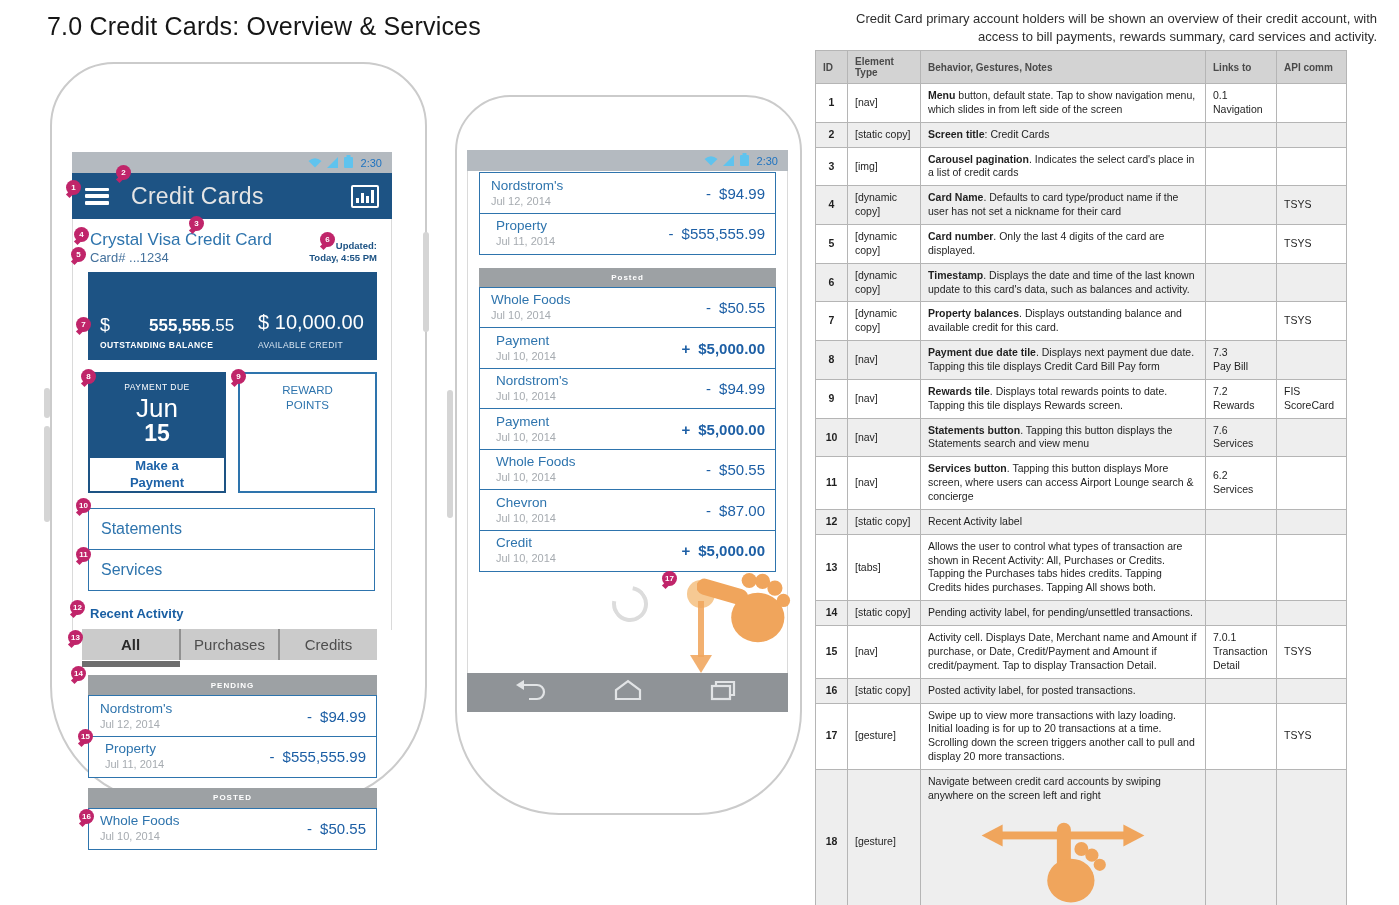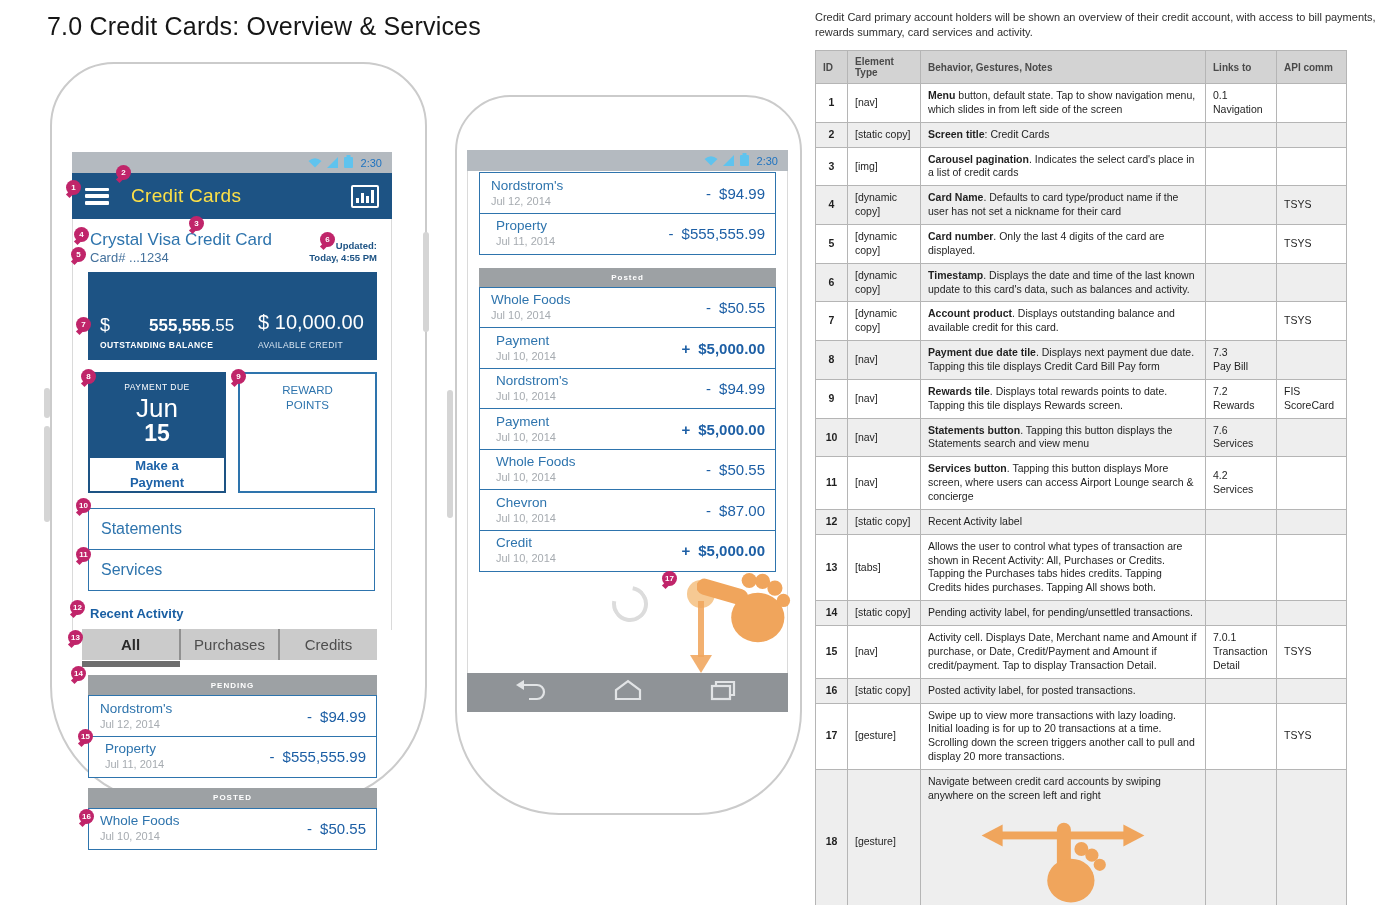--- a/index.html
+++ b/index.html
@@ -2,21 +2,21 @@
 <html><head>
 <meta charset="utf-8">
 <style>
   html,body{margin:0;padding:0;}
   body{position:relative;width:1399px;height:905px;background:#fff;overflow:hidden;
        font-family:"Liberation Sans",sans-serif;color:#222;}
   .abs{position:absolute;}
 
   
   #page-title{left:47px;top:12px;font-size:25px;font-weight:300;color:#161616;letter-spacing:.2px;}
-  #intro{left:815px;top:10px;width:562px;font-size:11px;color:#2e2e2e;line-height:1.38;}
+  #intro{left:815px;top:10px;width:562px;font-size:13px;color:#2e2e2e;line-height:1.38;text-align:right;}
 
   
   .phone-frame{background:#fff;border:2px solid #cbcbcb;z-index:0;}
   #p1-frame{left:50px;top:62px;width:373px;height:738px;border-radius:64px 64px 118px 118px;}
   #p2-frame{left:455px;top:95px;width:343px;height:716px;border-radius:56px 56px 104px 104px;}
   .side-btn{background:#d5d5d5;border-radius:4px;z-index:0;}
 
   
   .statusbar{background:#b4bac0;display:flex;align-items:center;justify-content:flex-end;
              gap:5px;padding-right:10px;box-sizing:border-box;z-index:3;}
@@ -28,21 +28,21 @@
   .screen{background:#fff;border-left:1px solid #dadada;border-right:1px solid #dadada;
           box-sizing:border-box;z-index:1;}
   #p1-screen{left:72px;top:152px;width:320px;height:478px;}
   #p2-screen{left:467px;top:150px;width:321px;height:562px;}
 
   
   #p1-header{left:72px;top:173px;width:320px;height:46px;background:#1d5384;
              display:flex;align-items:center;z-index:3;}
   .hamb{width:24px;height:17px;margin-left:13px;display:flex;flex-direction:column;justify-content:space-between;}
   .hamb span{height:3.5px;background:#fff;border-radius:1px;}
-  #p1-header-title{margin-left:22px;color:#fde047;font-size:19px;font-weight:300;letter-spacing:.3px;}
+  #p1-header-title{margin-left:22px;color:#e5e5e5;font-size:23px;font-weight:300;letter-spacing:.3px;}
   .chartbox{margin-left:auto;margin-right:13px;width:28px;height:23px;border:2px solid #fff;
             border-radius:2px;display:flex;align-items:flex-end;gap:2px;padding:0 3px 3px 3px;box-sizing:border-box;}
   .chartbox i{display:block;width:4px;background:#fff;}
 
   
   #p1-cardname{left:90px;top:230px;font-size:17px;color:#2e74ad;z-index:3;}
   #p1-cardnum{left:90px;top:250px;font-size:13px;color:#44719c;z-index:3;}
   #p1-updated{left:250px;top:240px;width:127px;text-align:right;font-size:9.5px;font-weight:bold;
               color:#1d5384;line-height:1.3;z-index:3;}
 
@@ -484,21 +484,21 @@
       <tr class="even">
         <td class="c-id">6</td>
         <td class="c-type">[dynamic copy]</td>
         <td class="c-beh"><b>Timestamp</b>. Displays the date and time of the last known update to this card's data, such as balances and activity.</td>
         <td class="c-links"></td>
         <td class="c-api"></td>
       </tr>
       <tr>
         <td class="c-id">7</td>
         <td class="c-type">[dynamic copy]</td>
-        <td class="c-beh"><b>Account product</b>. Displays outstanding balance and available credit for this card.</td>
+        <td class="c-beh"><b>Property balances</b>. Displays outstanding balance and available credit for this card.</td>
         <td class="c-links"></td>
         <td class="c-api">TSYS</td>
       </tr>
       <tr class="even">
         <td class="c-id">8</td>
         <td class="c-type">[nav]</td>
         <td class="c-beh"><b>Payment due date tile</b>. Displays next payment due date. Tapping this tile displays Credit Card Bill Pay form</td>
         <td class="c-links">7.3
 Pay Bill</td>
         <td class="c-api"></td>
@@ -517,21 +517,21 @@
         <td class="c-type">[nav]</td>
         <td class="c-beh"><b>Statements button</b>. Tapping this button displays the Statements search and view menu</td>
         <td class="c-links">7.6
 Services</td>
         <td class="c-api"></td>
       </tr>
       <tr>
         <td class="c-id">11</td>
         <td class="c-type">[nav]</td>
         <td class="c-beh"><b>Services button</b>. Tapping this button displays More screen, where users can access Airport Lounge search &amp; concierge</td>
-        <td class="c-links">4.2
+        <td class="c-links">6.2
 Services</td>
         <td class="c-api"></td>
       </tr>
       <tr class="even">
         <td class="c-id">12</td>
         <td class="c-type">[static copy]</td>
         <td class="c-beh">Recent Activity label</td>
         <td class="c-links"></td>
         <td class="c-api"></td>
       </tr>

